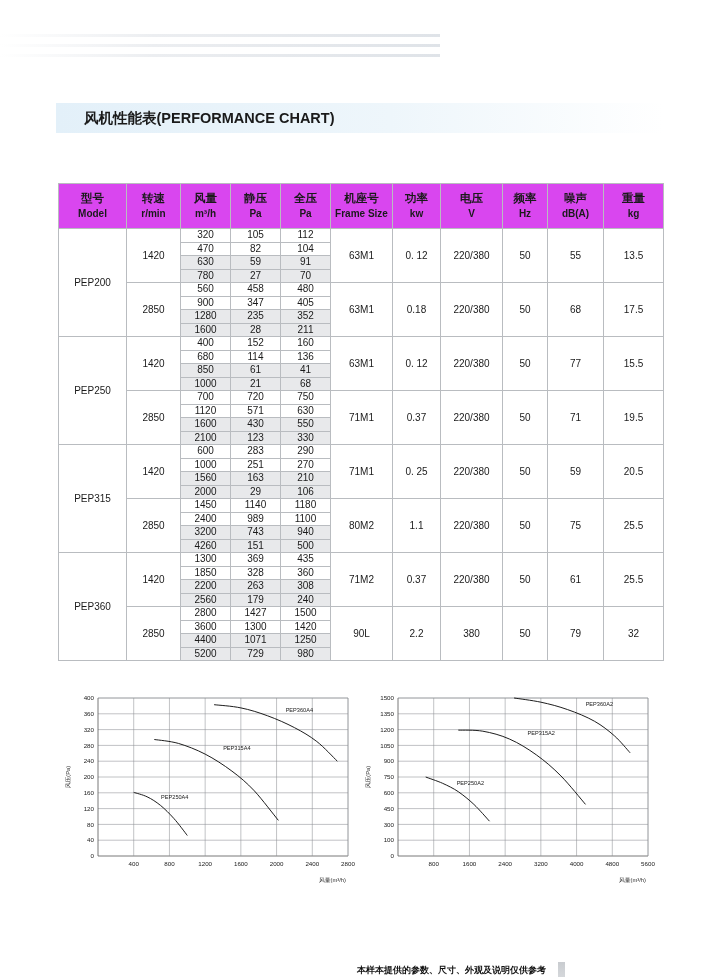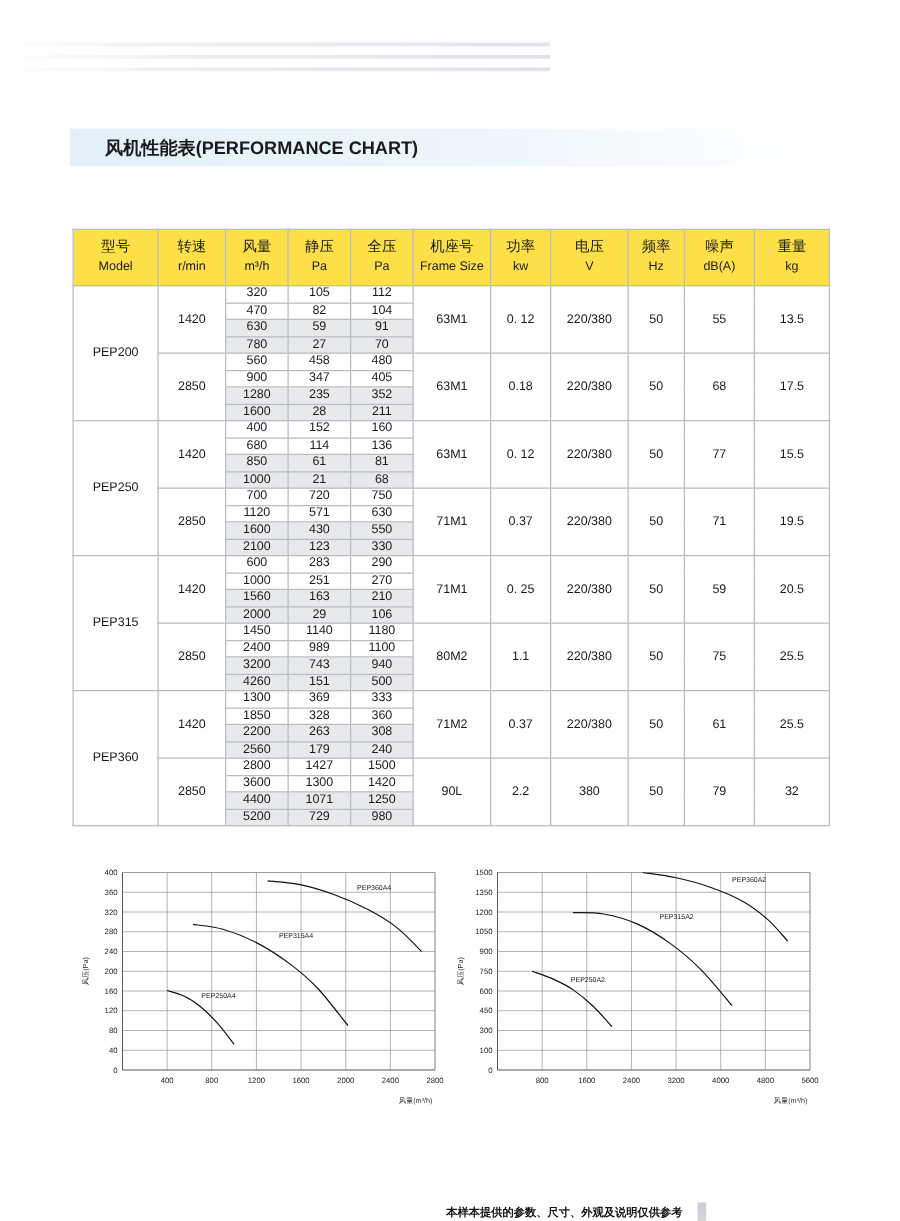--- a/index.html
+++ b/index.html
@@ -53,24 +53,24 @@
   table.perf { border-collapse:collapse; width:605px; table-layout:fixed; }
   table.perf th, table.perf td {
     border:1px solid #b9bcc0;
     text-align:center;
     vertical-align:middle;
     font-size:10px;
     color:#1a1a1a;
     padding:0;
   }
   table.perf thead th {
-    background:#fde047;
+    background:#d946ef;
     height:45px;
     line-height:1.35;
-    font-weight:normal;
+    font-weight:bold;
     font-size:11px;
   }
   .th-cn { display:block; font-size:11.5px; }
   .th-en { display:block; font-size:10px; }
   td.model { font-size:11.5px; }
   td.rpm   { font-size:11px; }
   td.frame, td.kw, td.volt, td.hz, td.db, td.kg { font-size:10.5px; }
   tr.shade td.v { background:#e8e9eb; }
   td.v { height:12.5px; line-height:12.5px; font-size:10px; }
   .grp-top { border-top:1px solid #9a9da1 !important; }
@@ -254,21 +254,21 @@
           <td class="kg blk-top" rowspan="4">15.5</td>
         </tr>
         <tr>
           <td class="v">680</td>
           <td class="v">114</td>
           <td class="v">136</td>
         </tr>
         <tr class="shade">
           <td class="v">850</td>
           <td class="v">61</td>
-          <td class="v">81</td>
+          <td class="v">41</td>
         </tr>
         <tr class="shade">
           <td class="v">1000</td>
           <td class="v">21</td>
           <td class="v">68</td>
         </tr>
         <tr>
           <td class="rpm grp-top" rowspan="4">2850</td>
           <td class="v grp-top">700</td>
           <td class="v grp-top">720</td>
@@ -348,21 +348,21 @@
         <tr class="shade">
           <td class="v">4260</td>
           <td class="v">151</td>
           <td class="v">500</td>
         </tr>
         <tr>
           <td class="model blk-top" rowspan="8">PEP360</td>
           <td class="rpm blk-top" rowspan="4">1420</td>
           <td class="v blk-top">1300</td>
           <td class="v blk-top">369</td>
-          <td class="v blk-top">333</td>
+          <td class="v blk-top">435</td>
           <td class="frame blk-top" rowspan="4">71M2</td>
           <td class="kw blk-top" rowspan="4">0.37</td>
           <td class="volt blk-top" rowspan="4">220/380</td>
           <td class="hz blk-top" rowspan="4">50</td>
           <td class="db blk-top" rowspan="4">61</td>
           <td class="kg blk-top" rowspan="4">25.5</td>
         </tr>
         <tr>
           <td class="v">1850</td>
           <td class="v">328</td>

